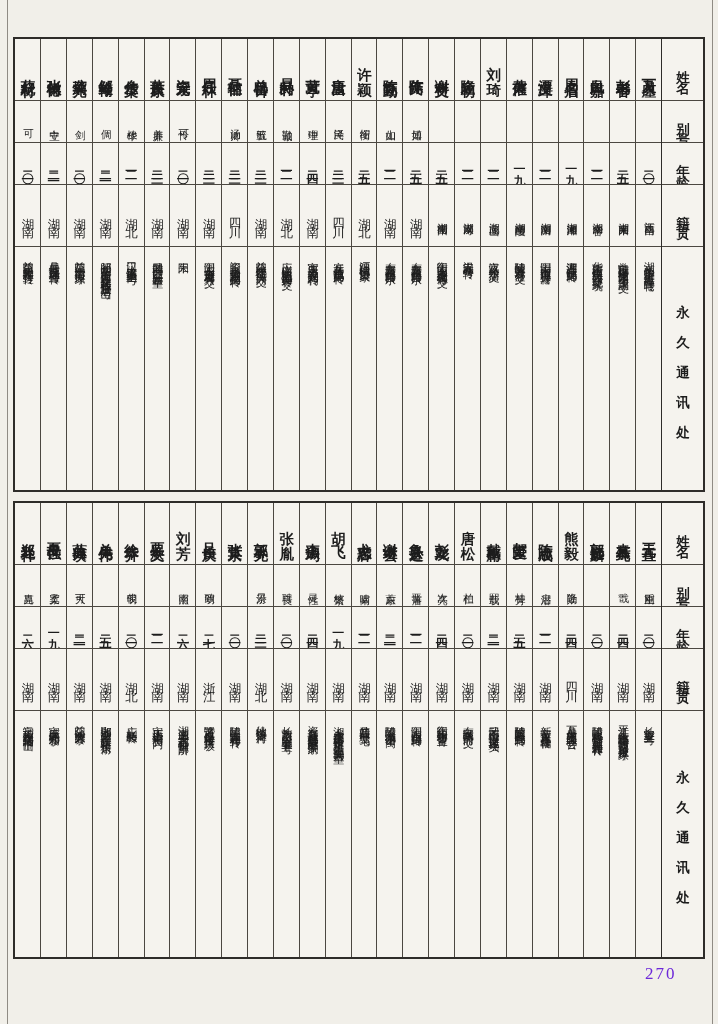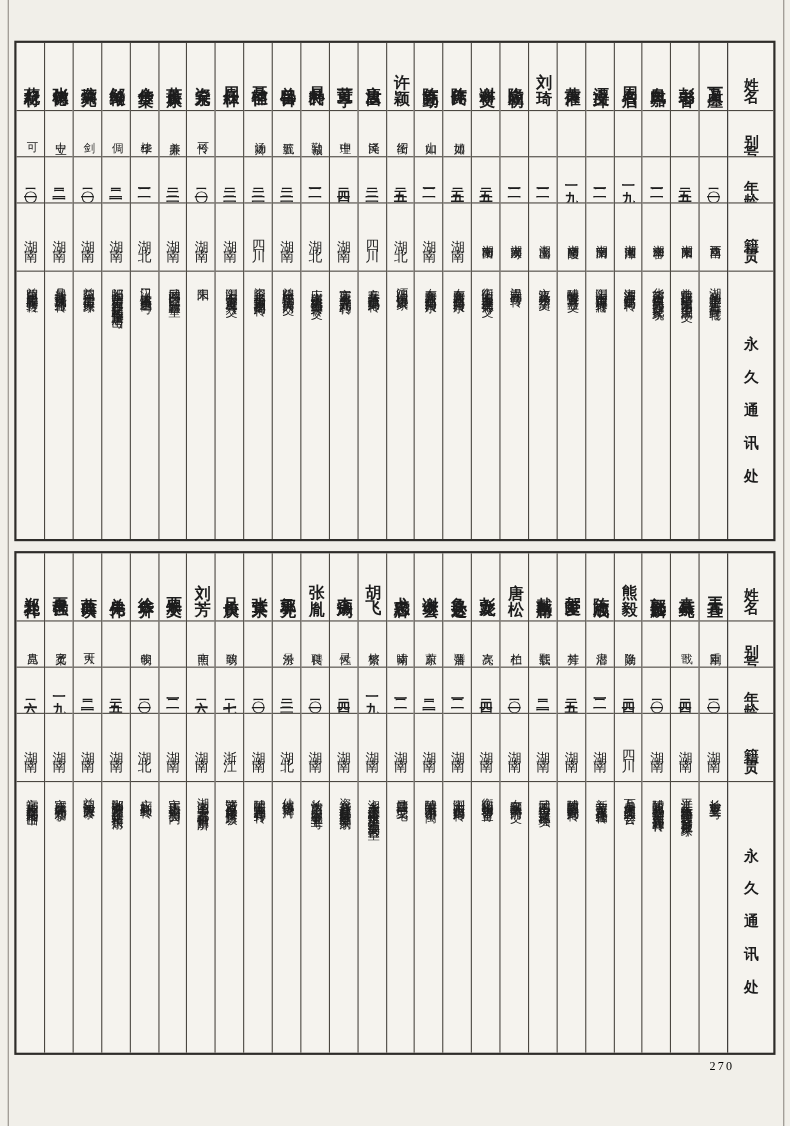--- a/index.html
+++ b/index.html
@@ -32,21 +32,21 @@
   .cell-name .vtext{font-size:14.5px;font-weight:bold;letter-spacing:2px;}
   .vtext.sp2{letter-spacing:15px;}
   .cell-alias .vtext{font-size:10.5px;letter-spacing:1px;}
   .cell-age .vtext{font-size:12px;font-weight:bold;letter-spacing:2px;}
   .cell-origin .vtext{font-size:12.5px;letter-spacing:8px;}
   .cell-origin .vtext.small-origin{font-size:10.5px;letter-spacing:1px;}
   .cell-addr .vtext{font-size:11px;letter-spacing:1.5px;max-height:100%;}
   .hcell .vtext{font-size:13.5px;font-weight:bold;letter-spacing:11px;}
   .hcell.haddr .vtext{font-size:13.5px;letter-spacing:30px;}
   .hcell.haddr{align-items:center;padding-top:0;}
-  .page-number{position:absolute;left:645px;top:964px;font-size:11px;letter-spacing:2px;color:#000000;}
+  .page-number{position:absolute;left:645px;top:964px;font-size:17px;letter-spacing:2px;color:#6d28d9;}
 </style>
 </head>
 <body>
 
 <div class="edge-line edge-left"></div>
 <div class="edge-line edge-right"></div>
 
 <div id="table1" class="dir-table">
   <div class="hcol">
     <div class="cell cell-name hcell">

